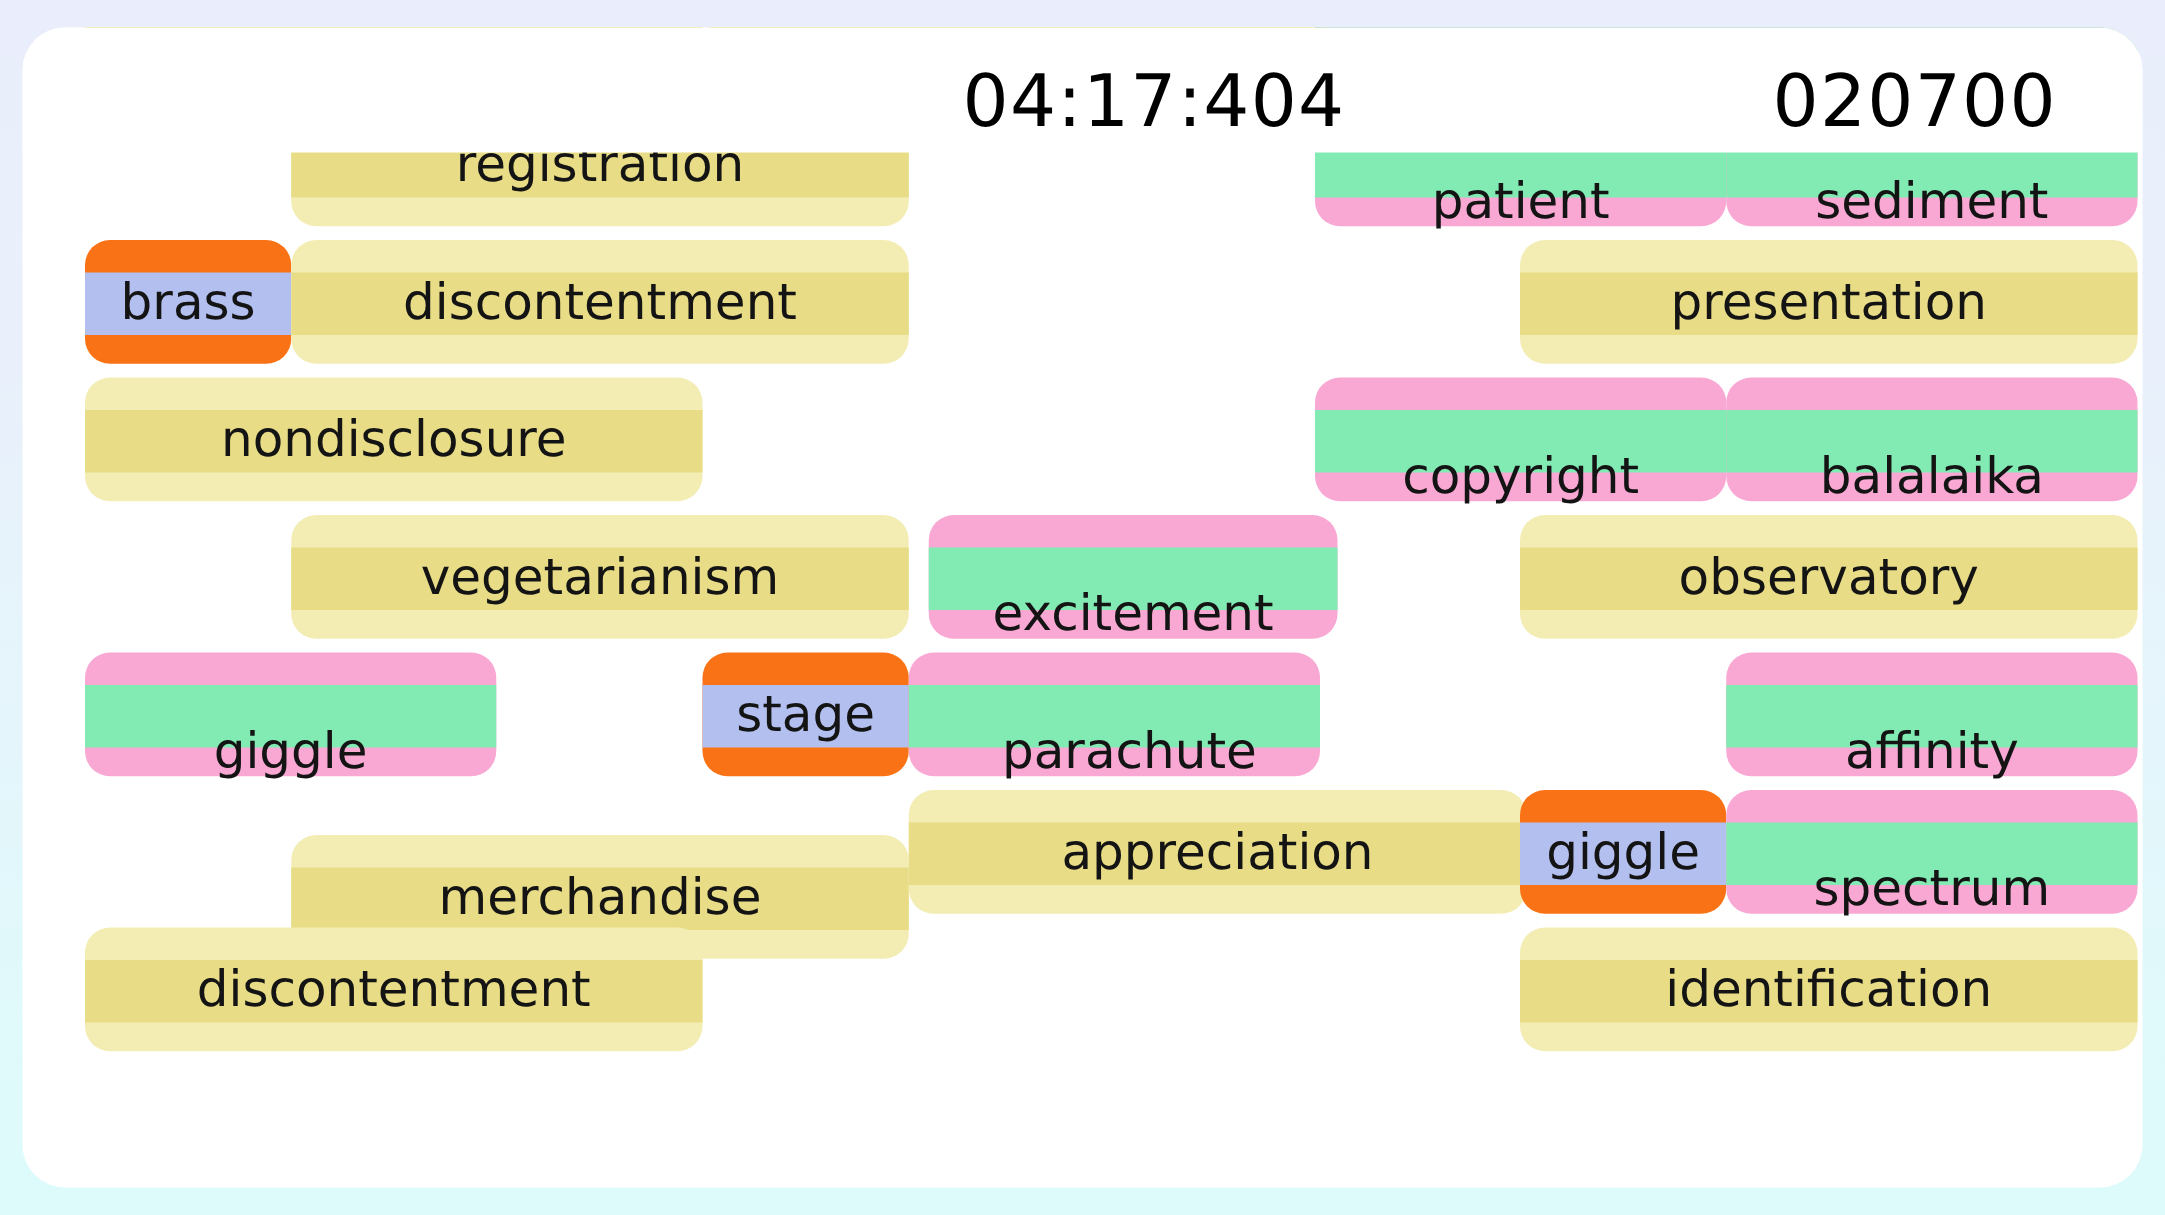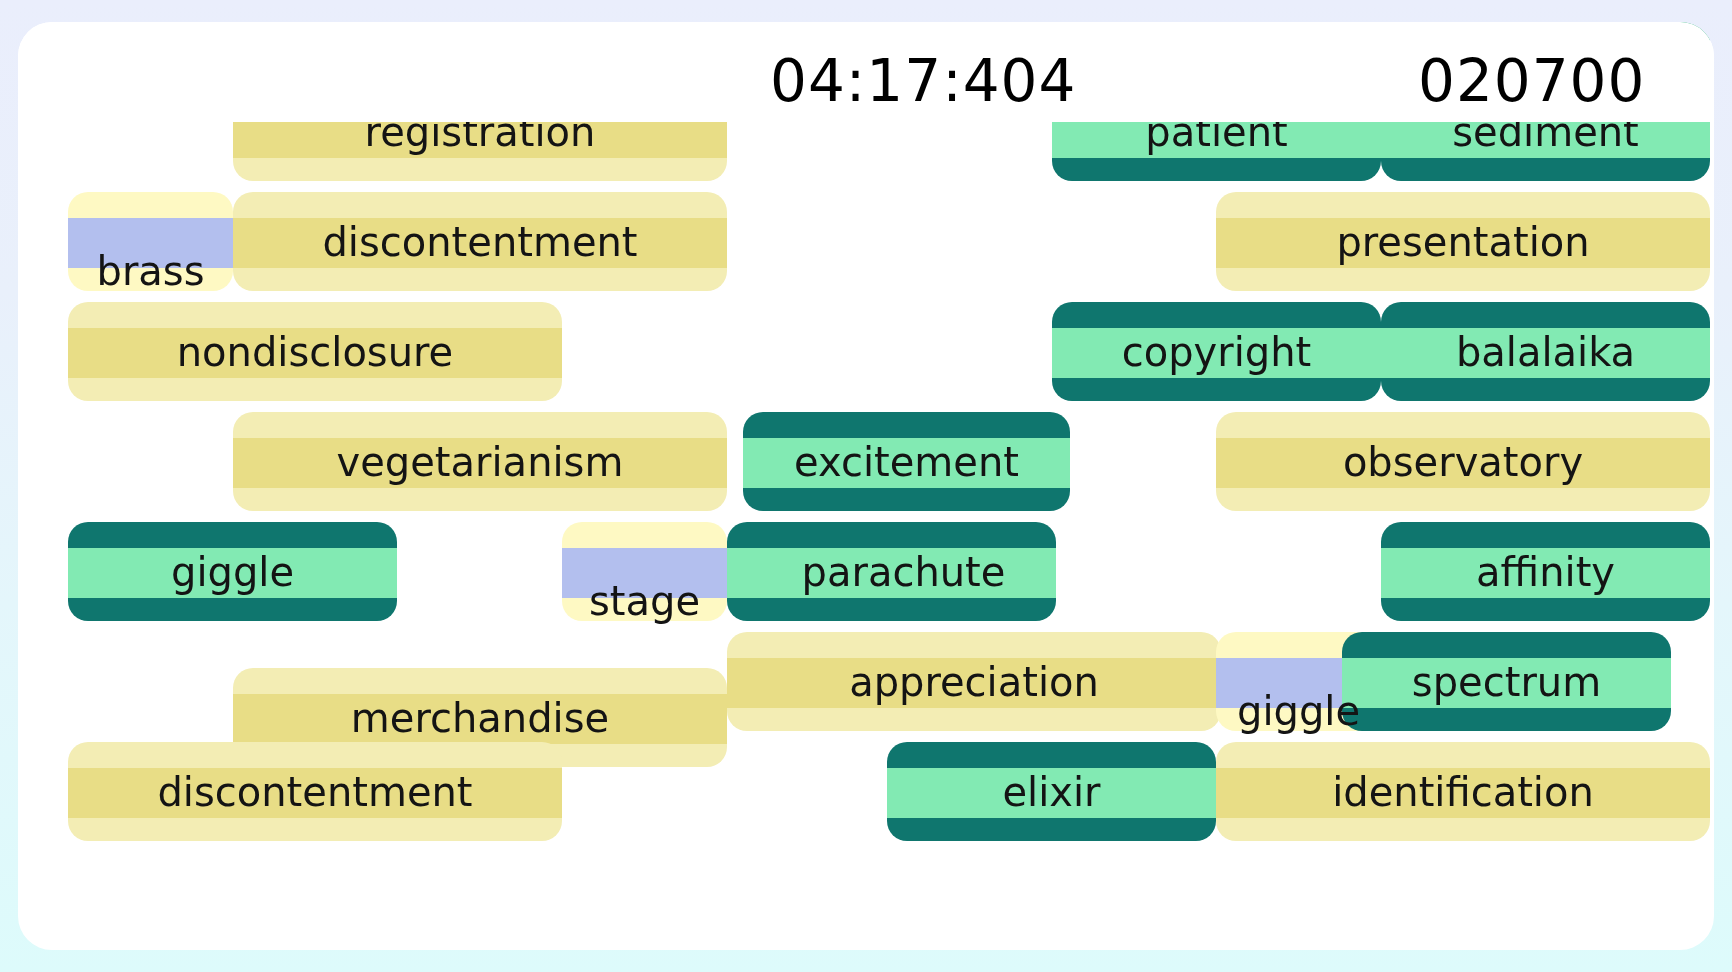--- a/index.html
+++ b/index.html
@@ -95,23 +95,23 @@
     line-height: 1;
     color: #141414;
     white-space: nowrap;
     font-family: "DejaVu Sans", sans-serif;
     font-weight: 400;
   }
 
   
   .pill.yellow            { background: #f3edb4; }
   .pill.yellow  .band     { background: #e8dd86; }
-  .pill.green             { background: #0f766e; }
+  .pill.green             { background: #f9a8d4; align-items: flex-end; }
   .pill.green   .band     { background: #82eab3; }
-  .pill.blue              { background: #fef9c3; align-items: flex-end; }
+  .pill.blue              { background: #f97316; }
   .pill.blue    .band     { background: #b3bfee; }
 </style>
 </head>
 <body>
 
 <div id="stage">
   <div class="card">
 
     <div class="header">
       <div class="hud" id="hud-timer">04:17:404</div>
@@ -217,34 +217,30 @@
             <span class="label">merchandise</span>
           </div>
           <div class="pill yellow" style="left: 709px; width: 494px;">
             <div class="band"></div>
             <span class="label">appreciation</span>
           </div>
           <div class="pill blue" style="left: 1198px; width: 165px;">
             <div class="band"></div>
             <span class="label">giggle</span>
           </div>
-          <div class="pill green" style="left: 1324px; width: 329px;">
+          <div class="pill green" style="left: 1363px; width: 329px;">
             <div class="band"></div>
             <span class="label">spectrum</span>
           </div>
         </div>
         <div class="row" style="top: 720px;">
           <div class="pill yellow" style="left: 50px; width: 494px;">
             <div class="band"></div>
             <span class="label">discontentment</span>
           </div>
-          <div class="pill green" style="left: 869px; width: 329px;">
-            <div class="band"></div>
-            <span class="label">elixir</span>
-          </div>
           <div class="pill yellow" style="left: 1198px; width: 494px;">
             <div class="band"></div>
             <span class="label">identification</span>
           </div>
         </div>
       </div>
 
   </div>
 </div>
 

